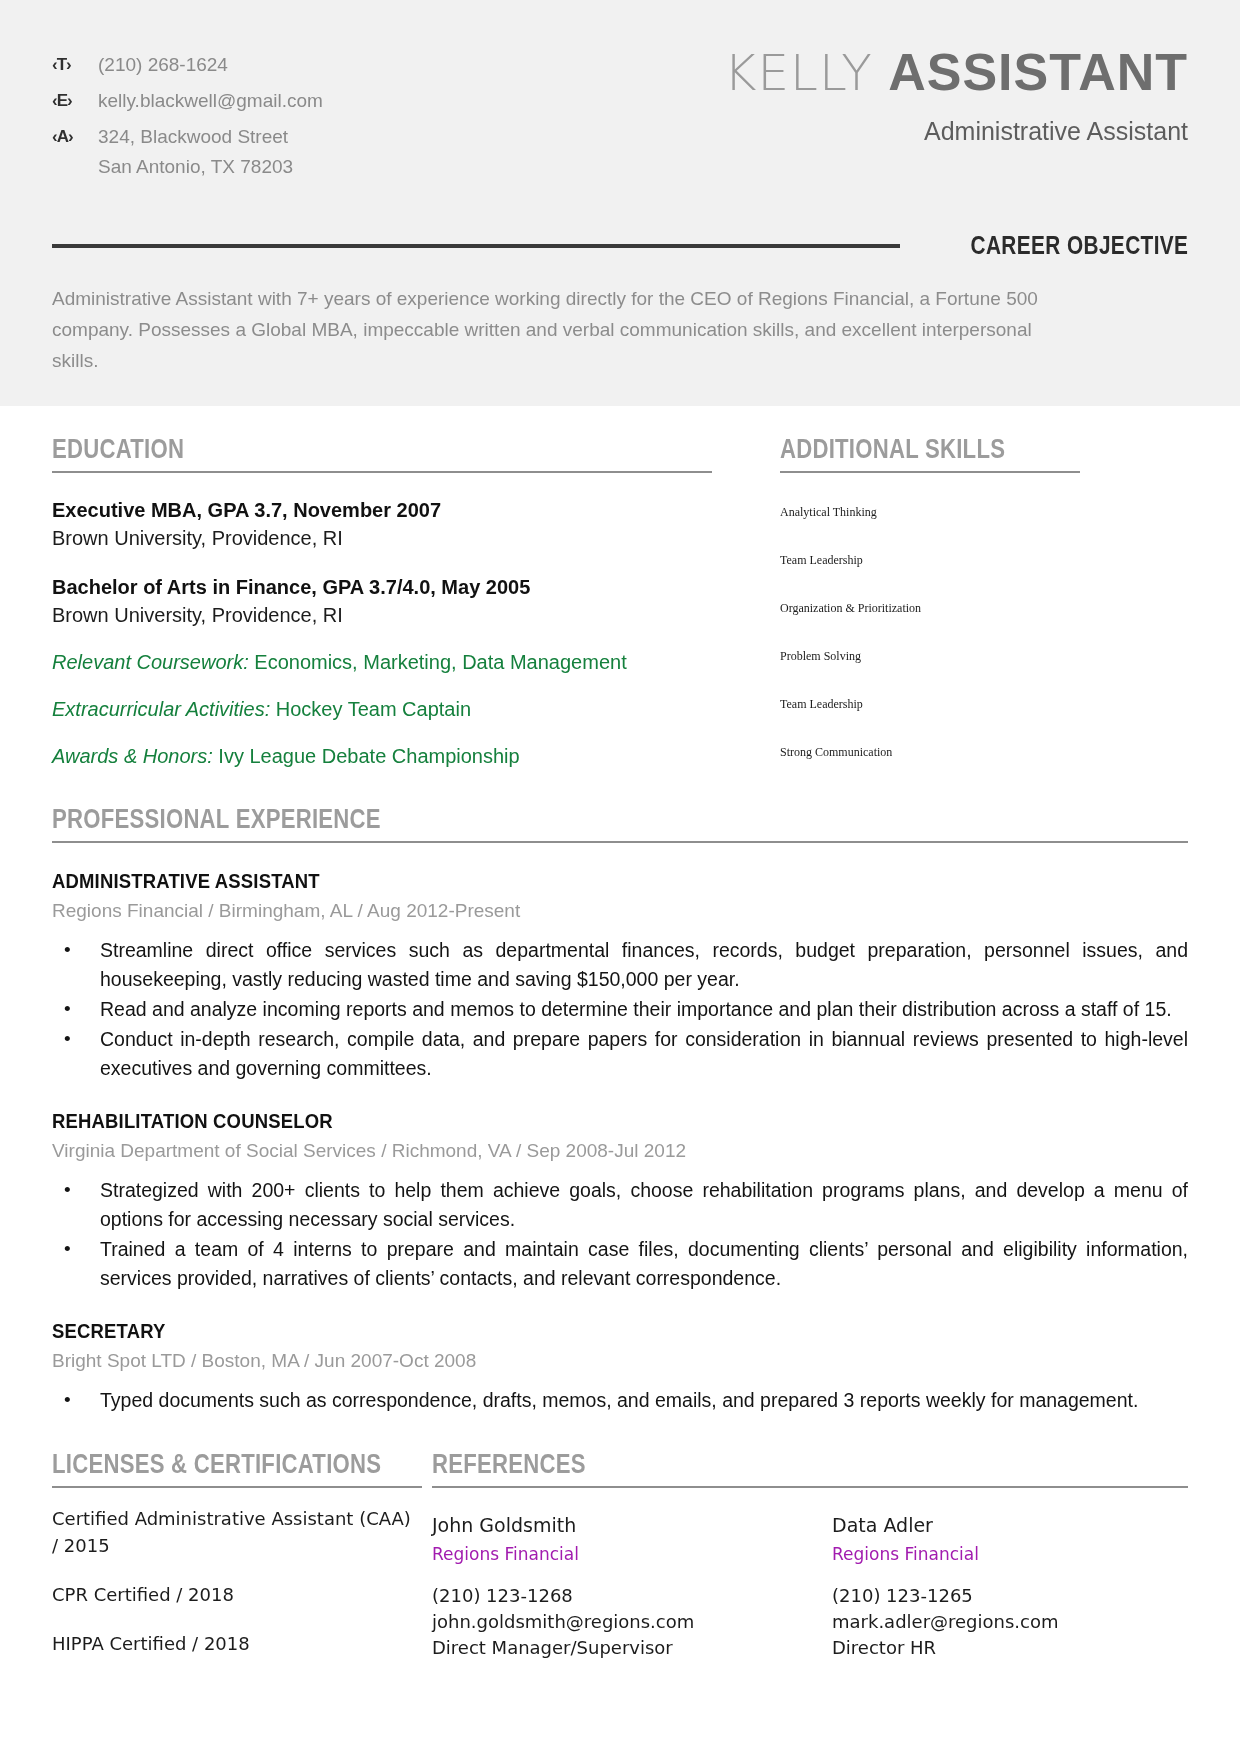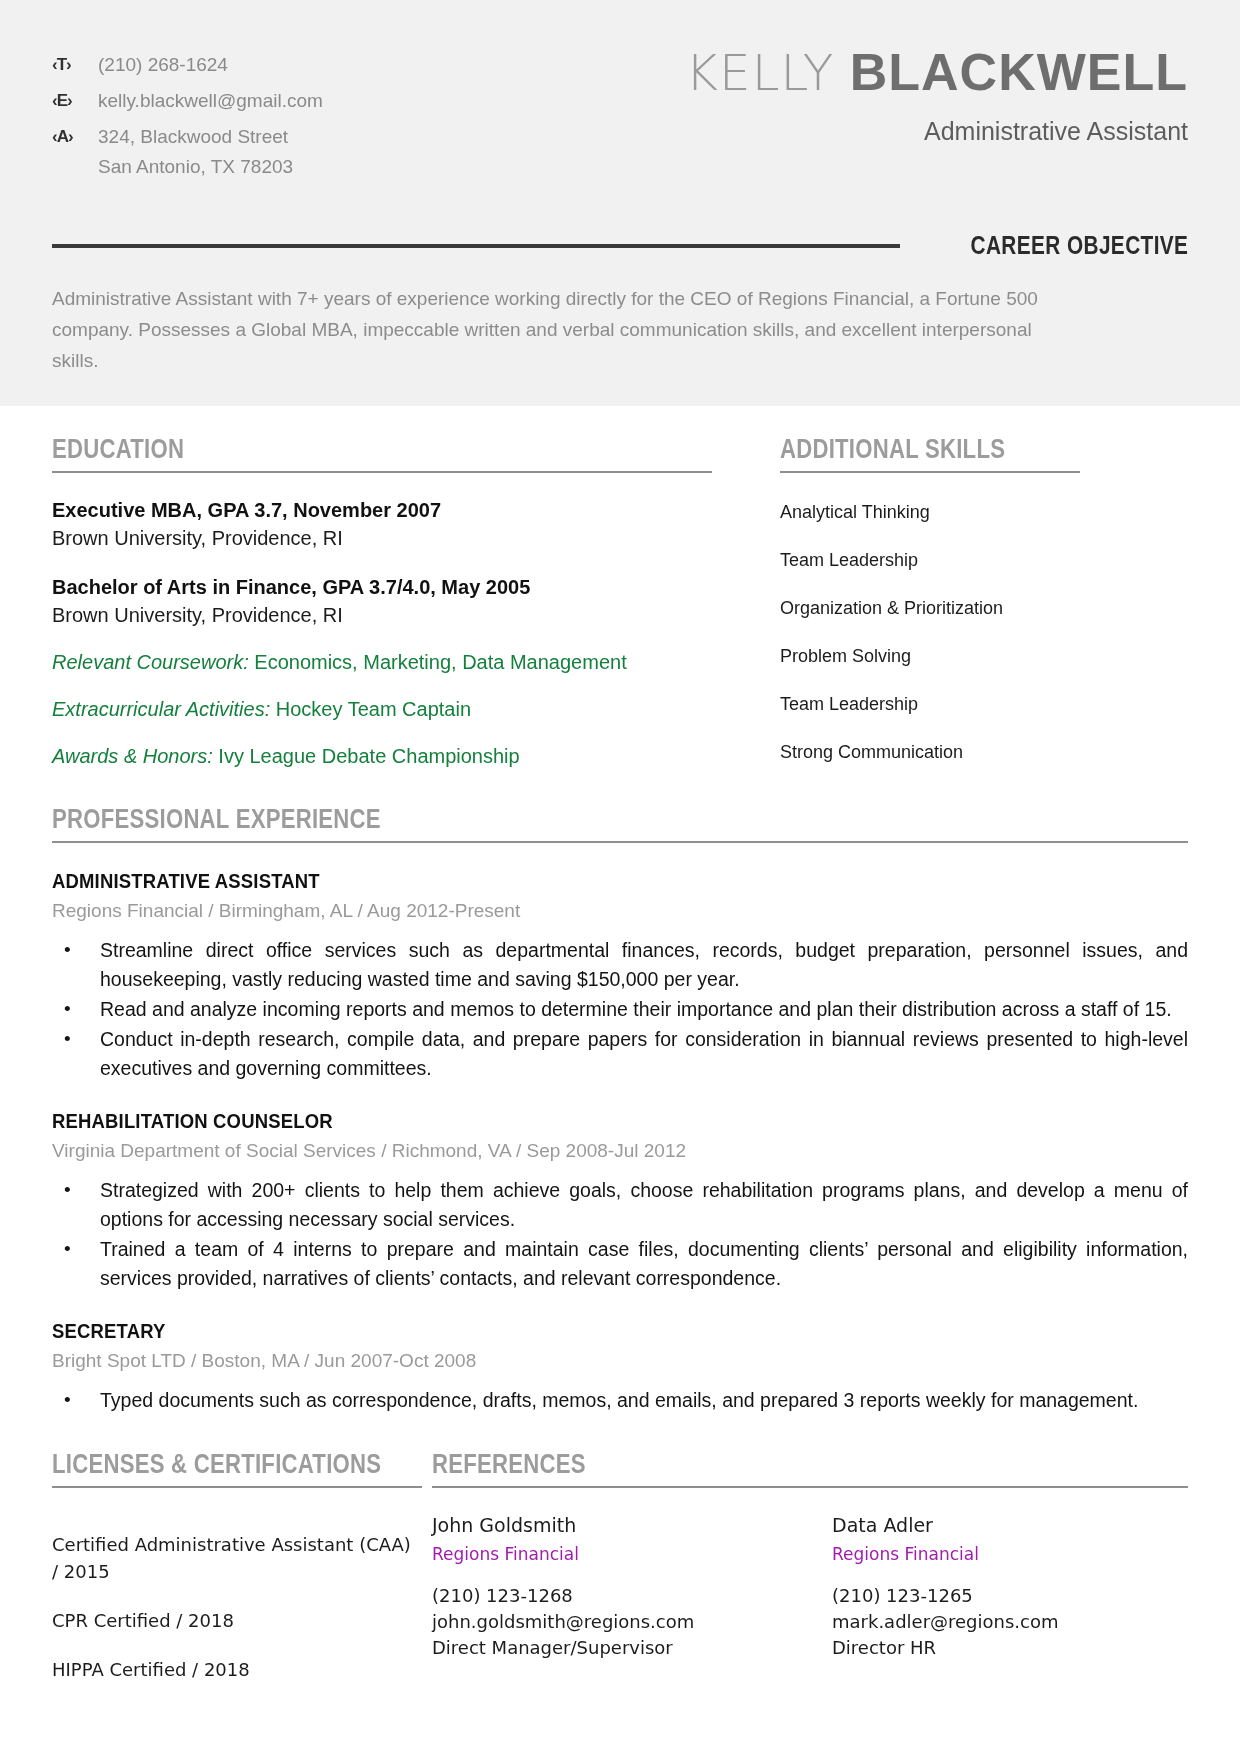--- a/index.html
+++ b/index.html
@@ -182,22 +182,22 @@
     color: #15803d;
     margin-top: 19px;
   }
 
   .edu-note em {
     font-style: italic;
   }
 
   
   .skill-item {
-    font-family: Liberation Sans, sans-serif;
-    font-size: 18px;
+    font-family: Liberation Serif, serif;
+    font-size: 12px;
     line-height: 24px;
     color: #1c1c1c;
     margin-top: 24px;
   }
   .skill-item.first { margin-top: 27px; }
 
   
   .exp-section { margin-top: 34px; }
 
   .exp-entry { margin-top: 26px; }
@@ -253,21 +253,21 @@
   .bottom-left { width: 370px; }
   .bottom-right { flex: 1; margin-left: 10px; }
 
   .cert-item {
     font-family: "DejaVu Sans", sans-serif;
     font-size: 18px;
     line-height: 27px;
     color: #1c1c1c;
     margin-top: 22px;
   }
-  .cert-item.first { margin-top: 43px; }
+  .cert-item.first { margin-top: 17px; }
 
   .refs-row {
     display: flex;
     margin-top: 24px;
     gap: 80px;
   }
 
   .ref-card { width: 320px; }
 
   .ref-name {
@@ -318,21 +318,21 @@
           <span class="contact-icon">‹A›</span>
           <span>
             <span class="contact-text" style="display:block">324, Blackwood Street</span>
             <span class="contact-text" style="display:block">San Antonio, TX 78203</span>
           </span>
         </div>
 
       </div>
 
       <div class="name-block">
-        <div class="full-name"><span class="name-first">KELLY</span> <span class="name-last">BLACKWELL</span></div>
+        <div class="full-name"><span class="name-first">KELLY</span> <span class="name-last">ASSISTANT</span></div>
         <div class="job-title">Administrative Assistant</div>
       </div>
 
     </div>
 
     <div class="objective-head">
       <div class="objective-rule"></div>
       <div class="objective-title">CAREER OBJECTIVE</div>
     </div>
 

